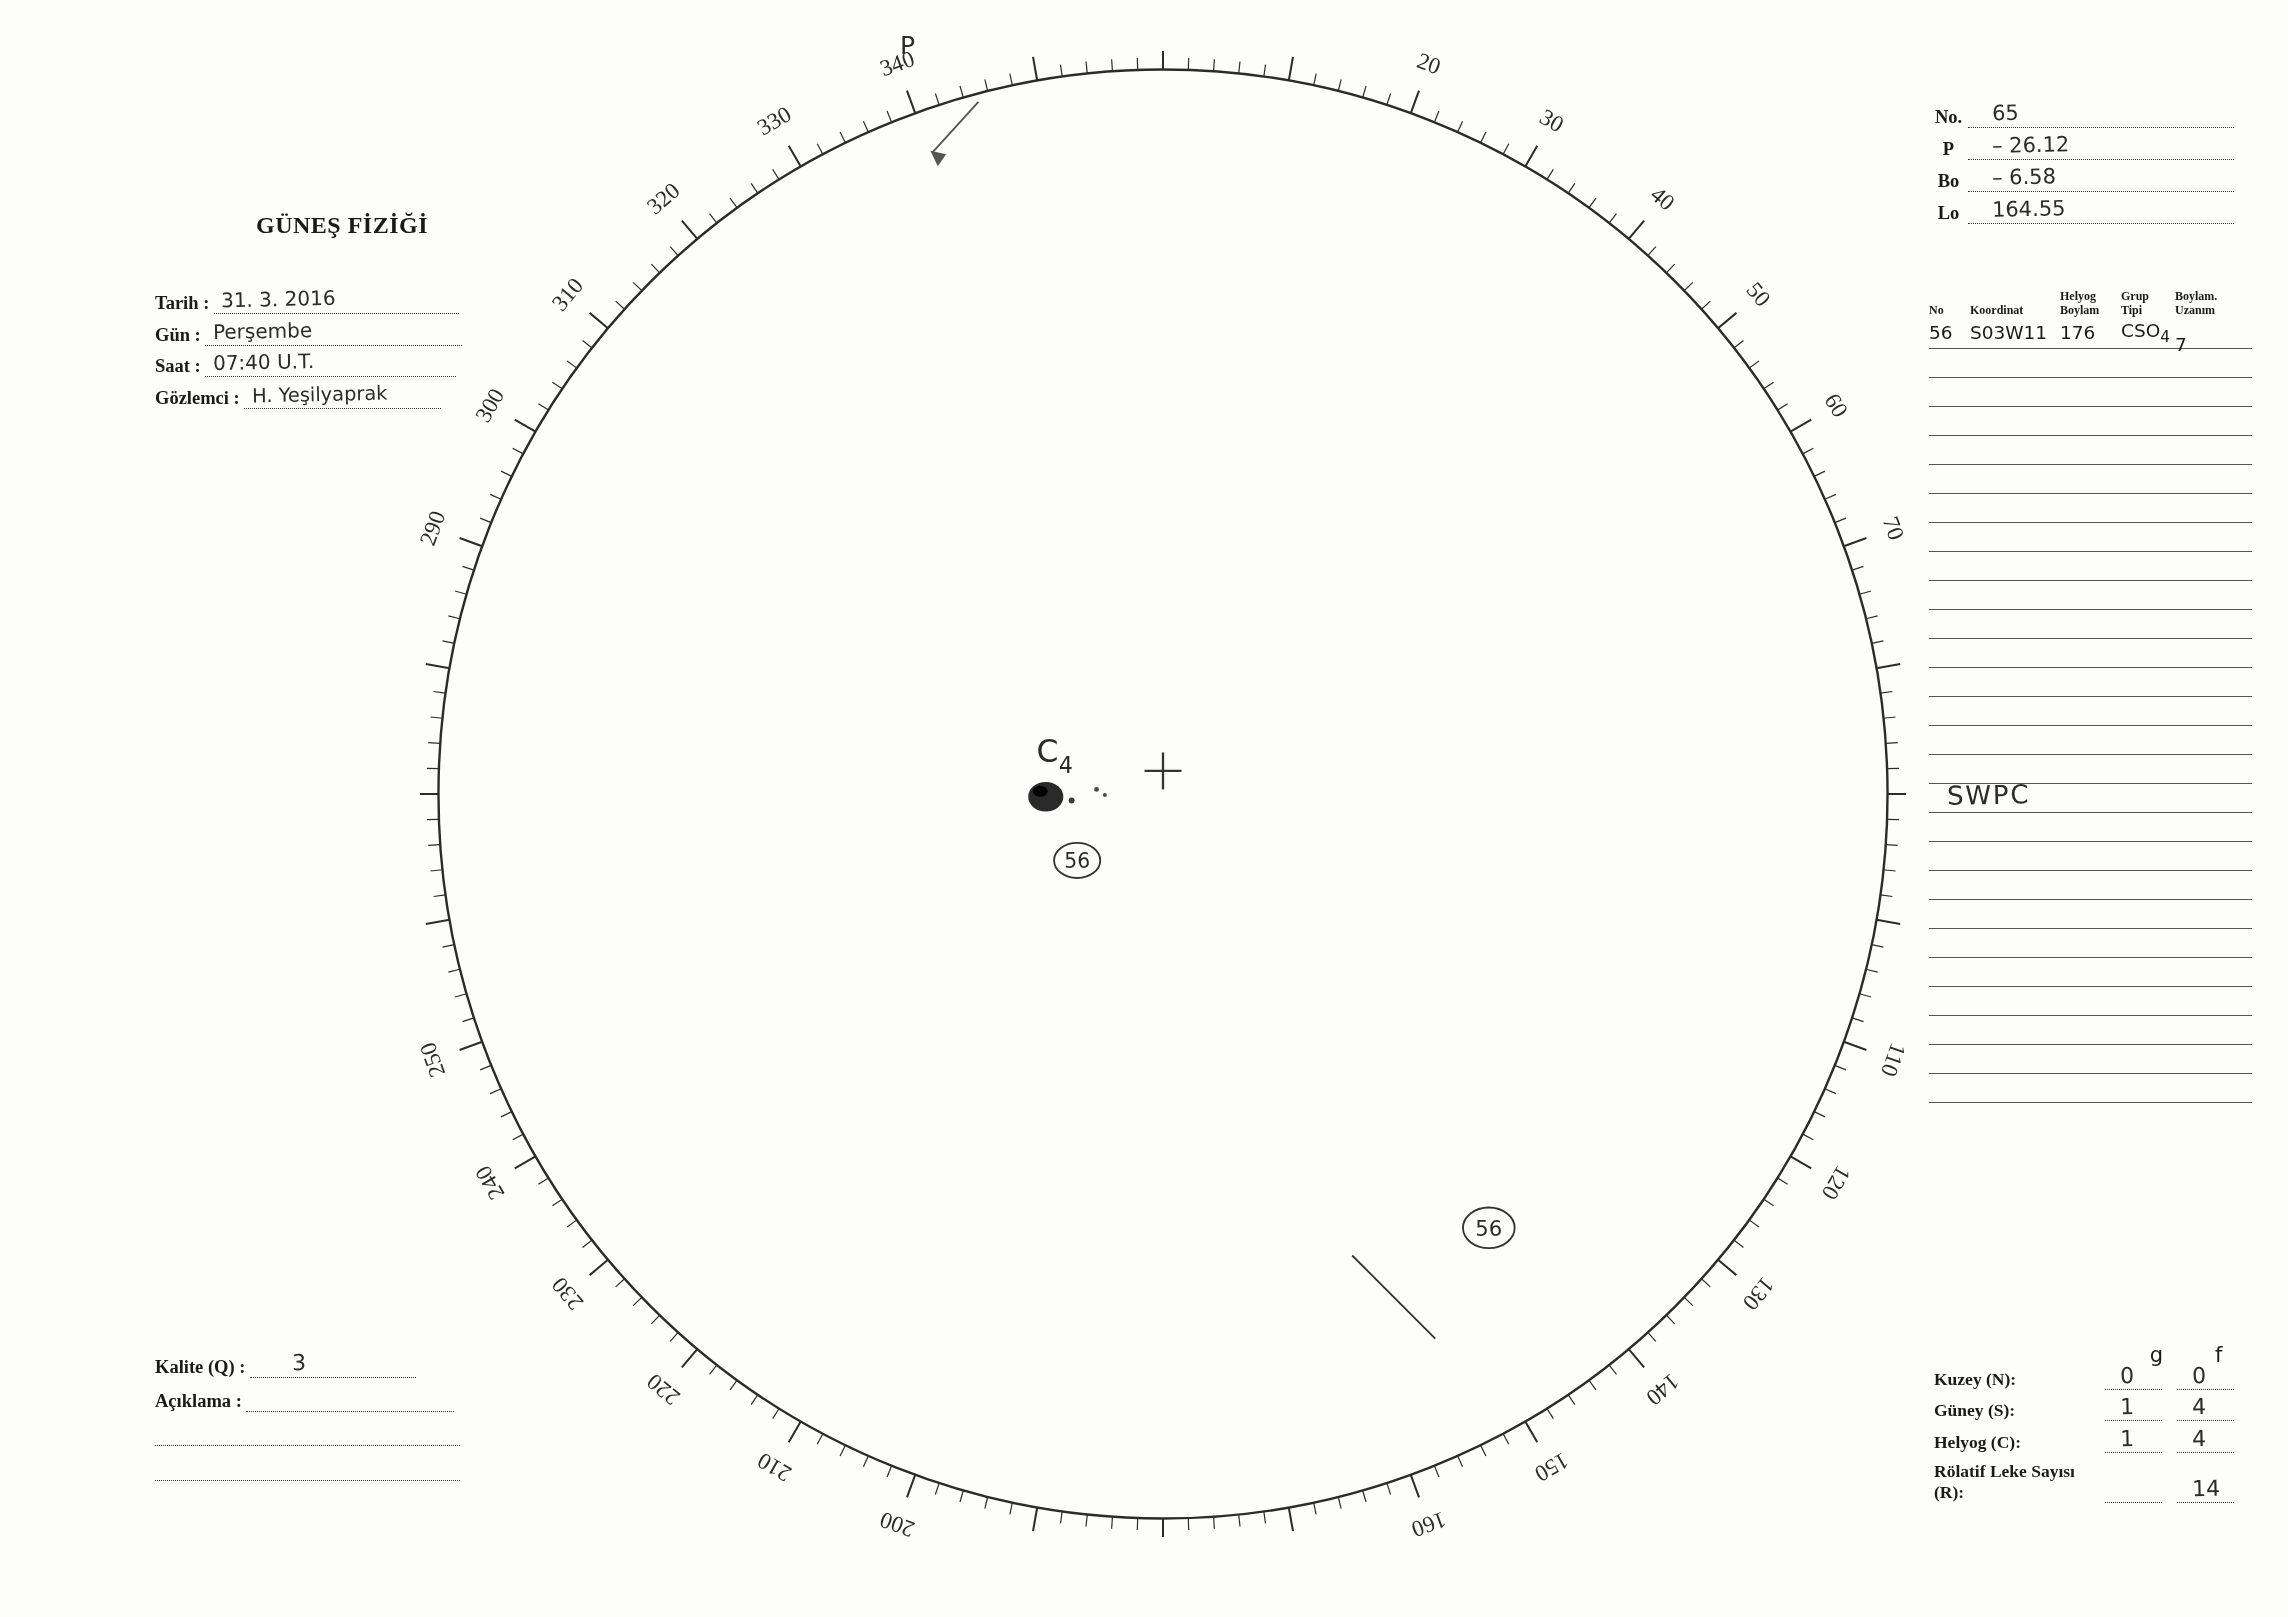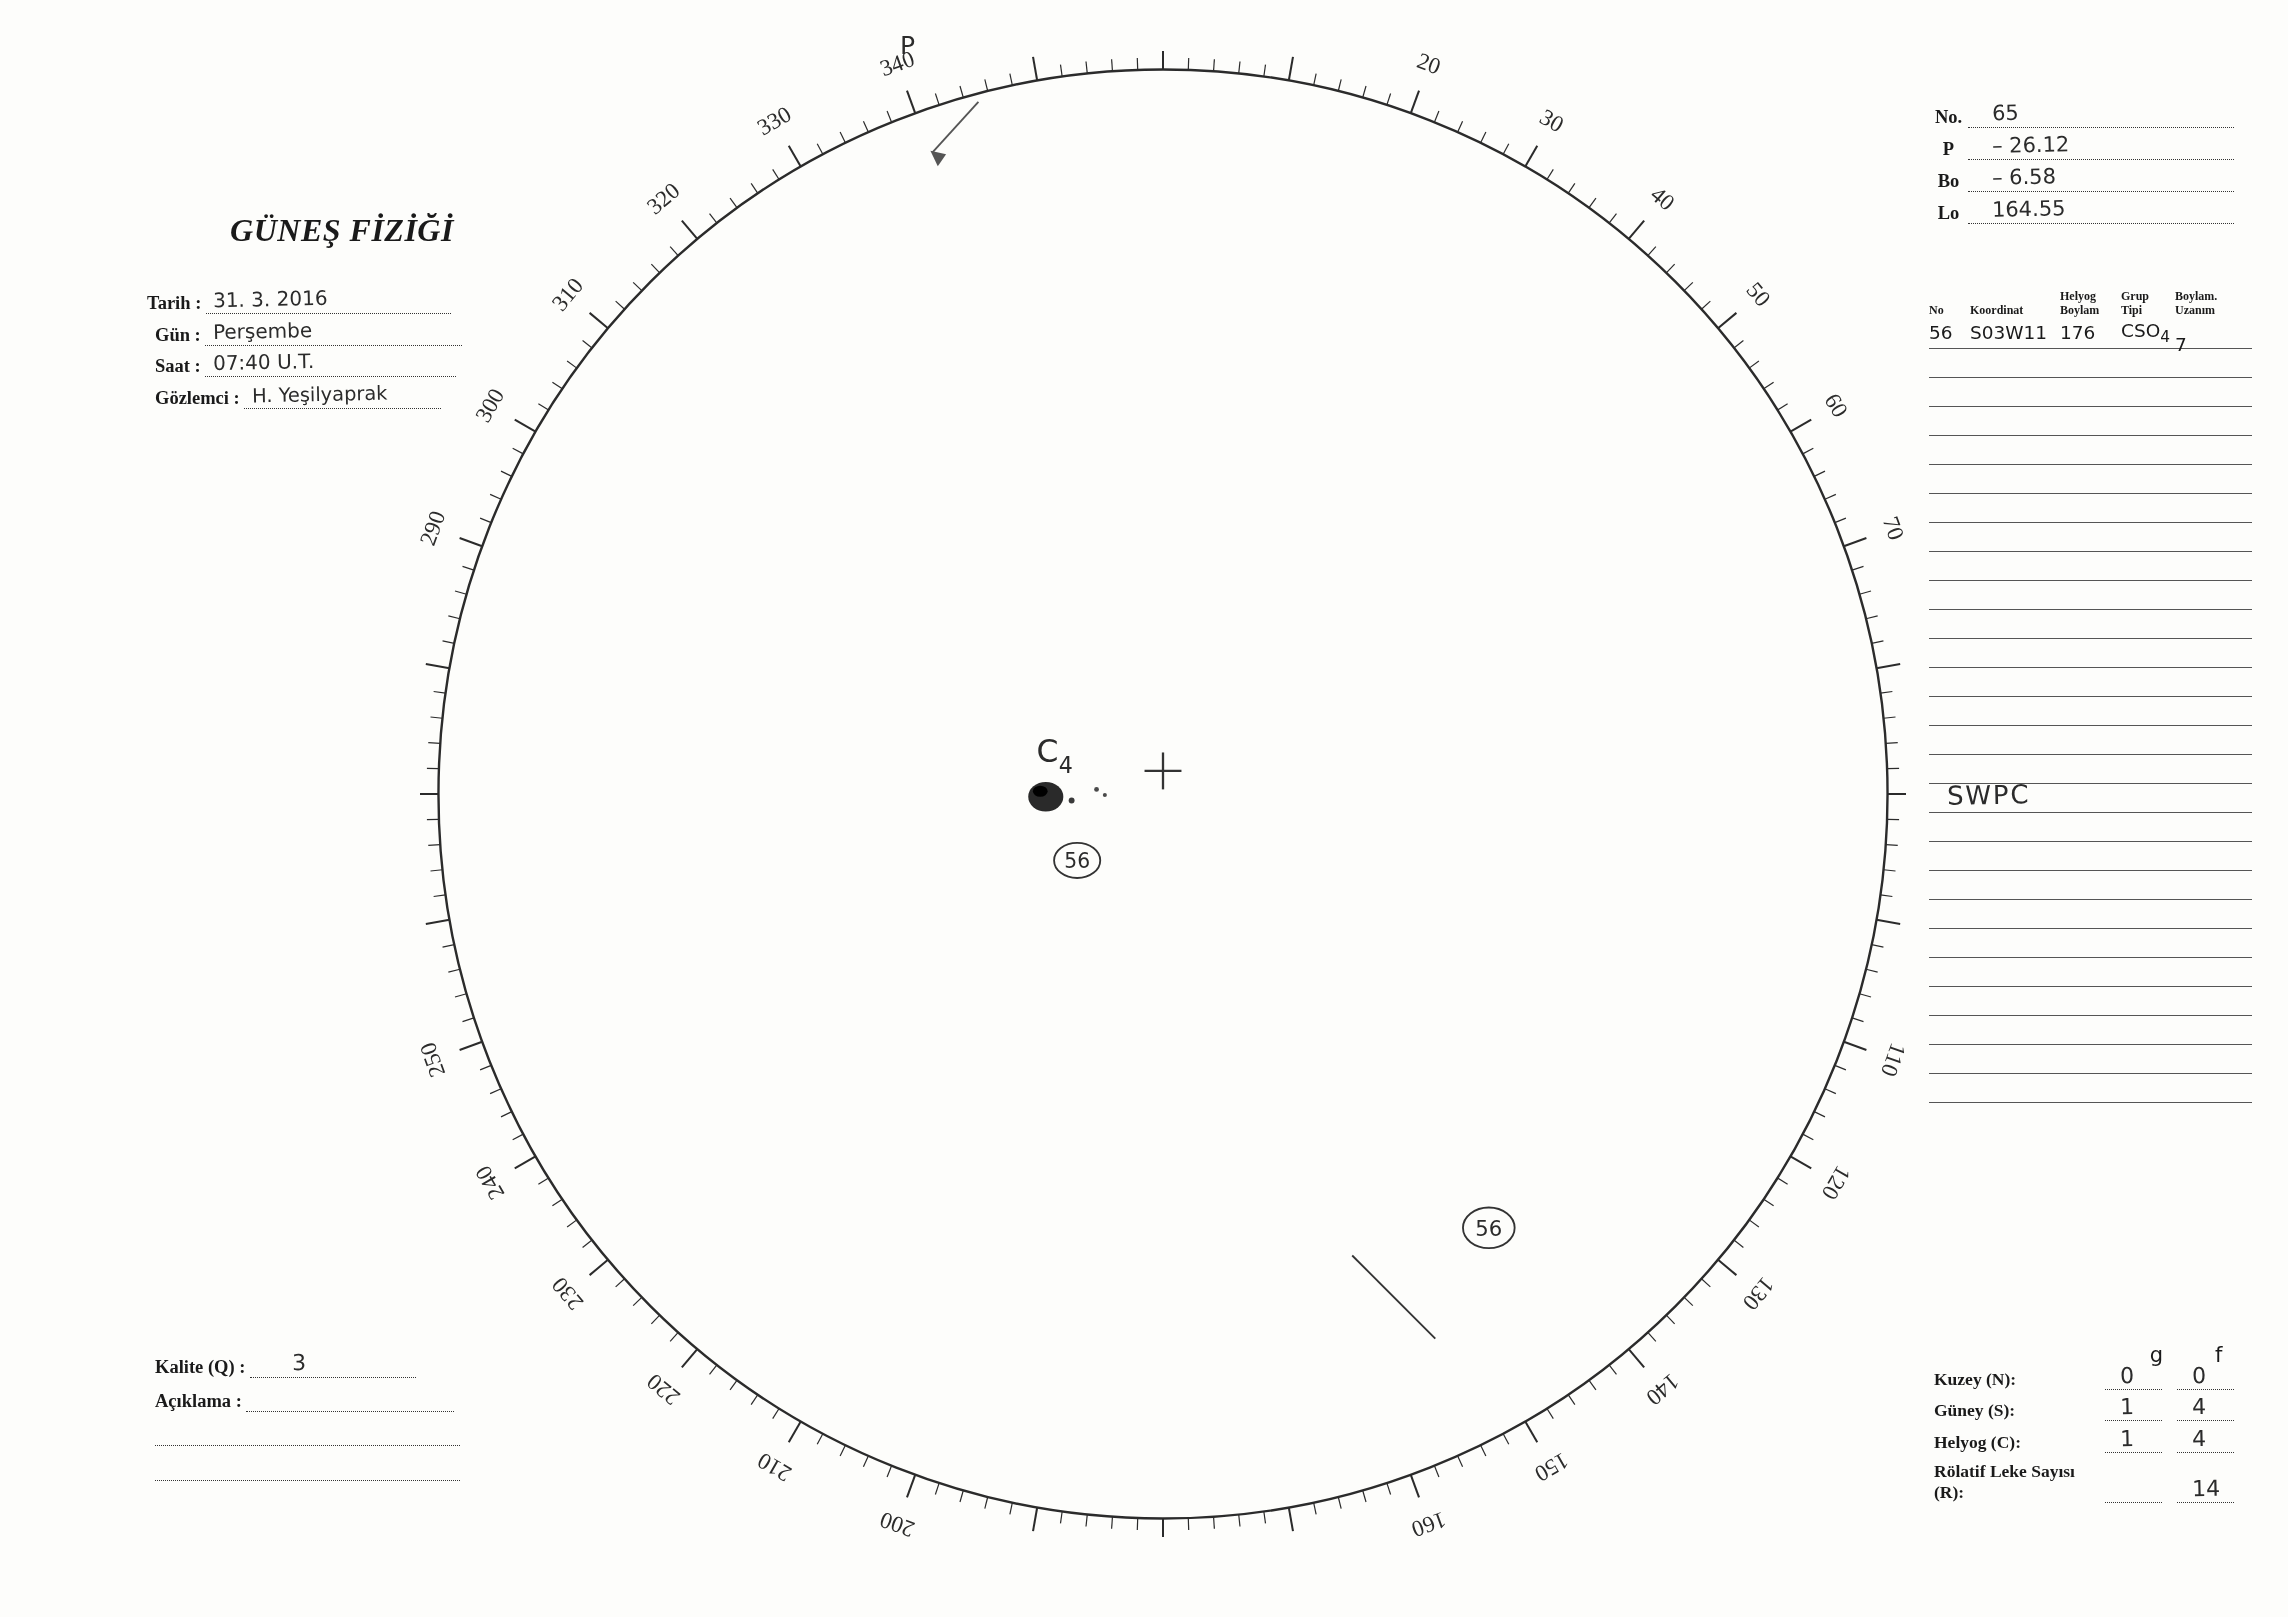--- a/index.html
+++ b/index.html
@@ -14,21 +14,21 @@
   .sheet{position:absolute;inset:0;}
 
   
   #institution{
     position:absolute;left:148px;top:88px;width:388px;text-align:center;
     font-weight:bold;font-size:19.4px;line-height:1.5;letter-spacing:0.2px;
   }
   #institution .small{font-weight:bold;font-size:15.7px;}
   #dept{
     position:absolute;left:148px;top:212px;width:388px;text-align:center;
-    font-weight:bold;font-size:32px;letter-spacing:0.5px;font-style:italic;
+    font-weight:bold;font-size:24px;letter-spacing:0.5px;
   }
 
   
   .formline{position:absolute;font-size:18.5px;font-weight:bold;white-space:nowrap;}
   .formline .lab{display:inline-block;}
   .dots{
     display:inline-block;border-bottom:1.8px dotted #333;
     vertical-align:bottom;position:relative;height:20px;
   }
   .hand{
@@ -87,21 +87,21 @@
   #counts .cell{width:57px;border-bottom:1.8px dotted #333;height:22px;position:relative;}
   #counts .cell .hand{left:14.8px;font-size:22px;bottom:0.9px;}
 </style>
 </head>
 <body>
 
 <div class="sheet">
 
   <div id="dept">GÜNEŞ FİZİĞİ</div>
 
-  <div class="formline" style="left:147px;top:293px;">
+  <div class="formline" style="left:155px;top:293px;">
     <span class="lab">Tarih :</span>
     <span class="dots" style="width:245px;">
       <span class="hand">31. 3. 2016</span>
     </span>
   </div>
 
   <div class="formline" style="left:155px;top:325px;">
     <span class="lab">Gün :</span>
     <span class="dots" style="width:257px;">
       <span class="hand">Perşembe</span>

